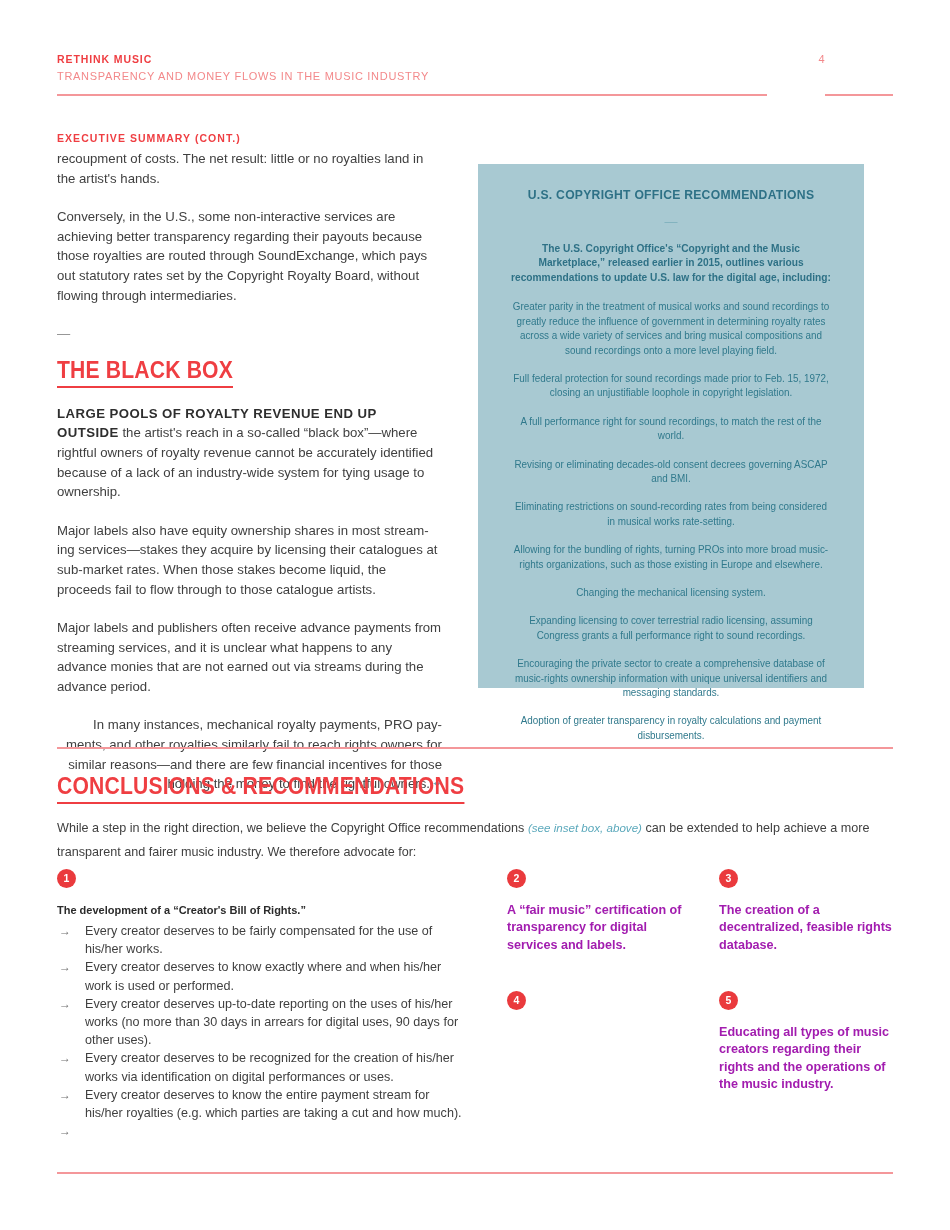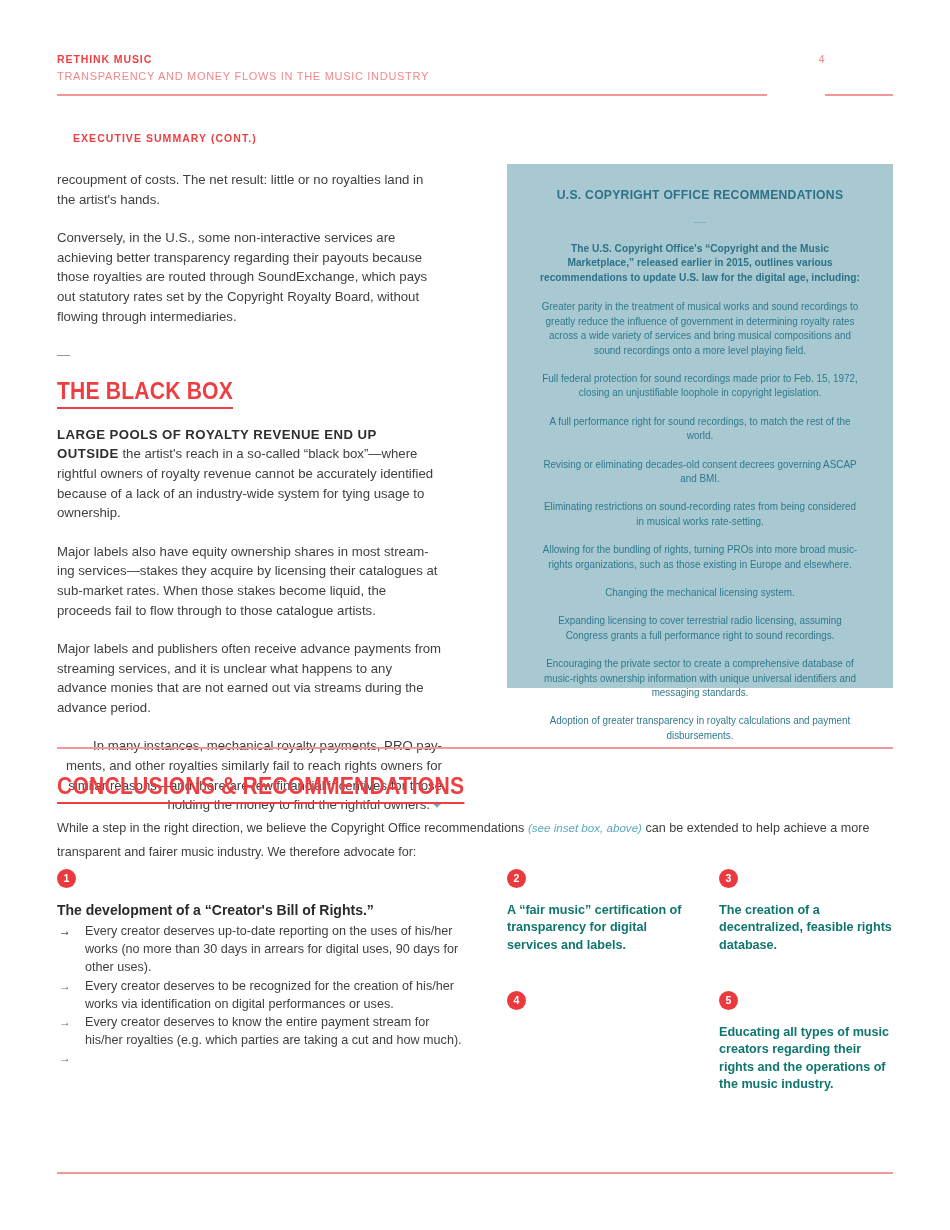--- a/index.html
+++ b/index.html
@@ -73,28 +73,27 @@
 
   
   .eyebrow {
     position: absolute;
     left: 57px;
     top: 132px;
     font-size: 10.5px;
     font-weight: bold;
     letter-spacing: 1.05px;
     color: #ef3e42;
-    margin-left: 16px;
   }
 
   
   .col-left {
     position: absolute;
     left: 57px;
-    top: 170px;
+    top: 149px;
     width: 385px;
   }
   .body-p {
     font-size: 13.2px;
     line-height: 19.6px;
     color: #3f3f3f;
     margin: 0 0 19px 0;
   }
   .body-p:last-child { margin-bottom: 0; text-align: right; }
   .lead-caps {
@@ -123,21 +122,21 @@
   }
   .endmark {
     color: #64a9b8;
     font-size: 12px;
     padding-left: 2px;
   }
 
   
   .inset-box {
     position: absolute;
-    left: 507px;
+    left: 478px;
     top: 164px;
     width: 386px;
     height: 524px;
     background: #a8c9d2;
     box-sizing: border-box;
     padding: 22px 26px 20px 26px;
     text-align: center;
   }
   .inset-title {
     font-size: 13.5px;
@@ -225,21 +224,21 @@
     display: block;
   }
 
   .rec-col-1 {
     position: absolute;
     left: 57px;
     top: 869px;
     width: 410px;
   }
   .rec-title {
-    font-size: 14px;
+    font-size: 11px;
     font-weight: bold;
     color: #2b2b2b;
     line-height: 17px;
     margin-top: 14px;
   }
   .arrow-list {
     margin: 3px 0 0 0;
     padding: 0;
     list-style: none;
   }
@@ -259,21 +258,21 @@
     font-size: 12px;
   }
 
   .rec-block {
     position: absolute;
     width: 180px;
   }
   .rec-block .rec-body {
     font-size: 12.6px;
     font-weight: bold;
-    color: #0f766e;
+    color: #a21caf;
     line-height: 17.4px;
     margin-top: 14px;
   }
   .rec-2 { left: 507px; top: 869px; }
   .rec-3 { left: 719px; top: 869px; }
   .rec-4 { left: 507px; top: 991px; width: 172px; }
   .rec-5 { left: 719px; top: 991px; }
 
   
   .rule-bottom {
@@ -334,22 +333,22 @@
   <div class="rule-mid"></div>
 
   <span class="h-conclusions">CONCLUSIONS &amp; RECOMMENDATIONS</span>
 
   <div class="concl-intro"><span>While a step in the right direction, we believe the Copyright Office recommendations </span><span class="see-inset">(see inset box, above)</span><span> can be extended to help achieve a more transparent and fairer music industry. We therefore advocate for:</span></div>
 
   <div class="rec-col-1">
     <span class="badge">1</span>
     <div class="rec-title">The development of a “Creator's Bill of Rights.”</div>
     <ul class="arrow-list">
-      <li><span class="arw">→</span></li>
-      <li><span class="arw">→</span></li>
+      <li><span class="arw">→</span><span>Every creator deserves to be fairly compensated for the use of his/her works.</span></li>
+      <li><span class="arw">→</span><span>Every creator deserves to know exactly where and when his/her work is used or performed.</span></li>
       <li><span class="arw">→</span><span>Every creator deserves up-to-date reporting on the uses of his/her works (no more than 30 days in arrears for digital uses, 90 days for other uses).</span></li>
       <li><span class="arw">→</span><span>Every creator deserves to be recognized for the creation of his/her works via identification on digital performances or uses.</span></li>
       <li><span class="arw">→</span><span>Every creator deserves to know the entire payment stream for his/her royalties (e.g. which parties are taking a cut and how much).</span></li>
       <li><span class="arw">→</span></li>
     </ul>
   </div>
 
   <div class="rec-block rec-2">
     <span class="badge">2</span>
     <div class="rec-body">A “fair music” certification of transparency for digital services and labels.</div>

